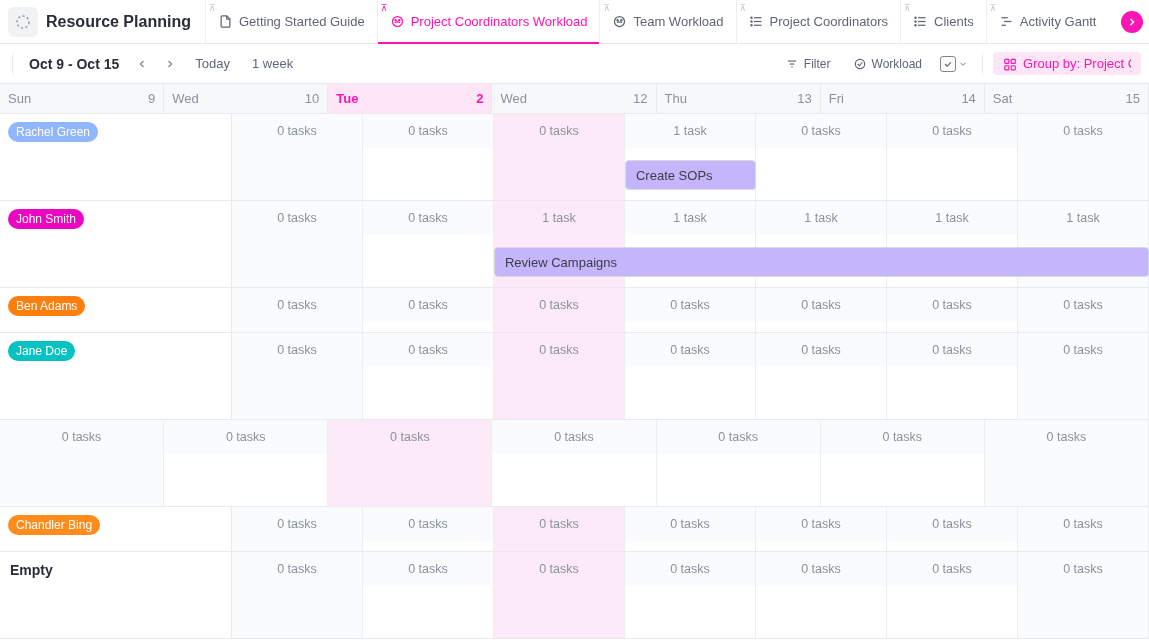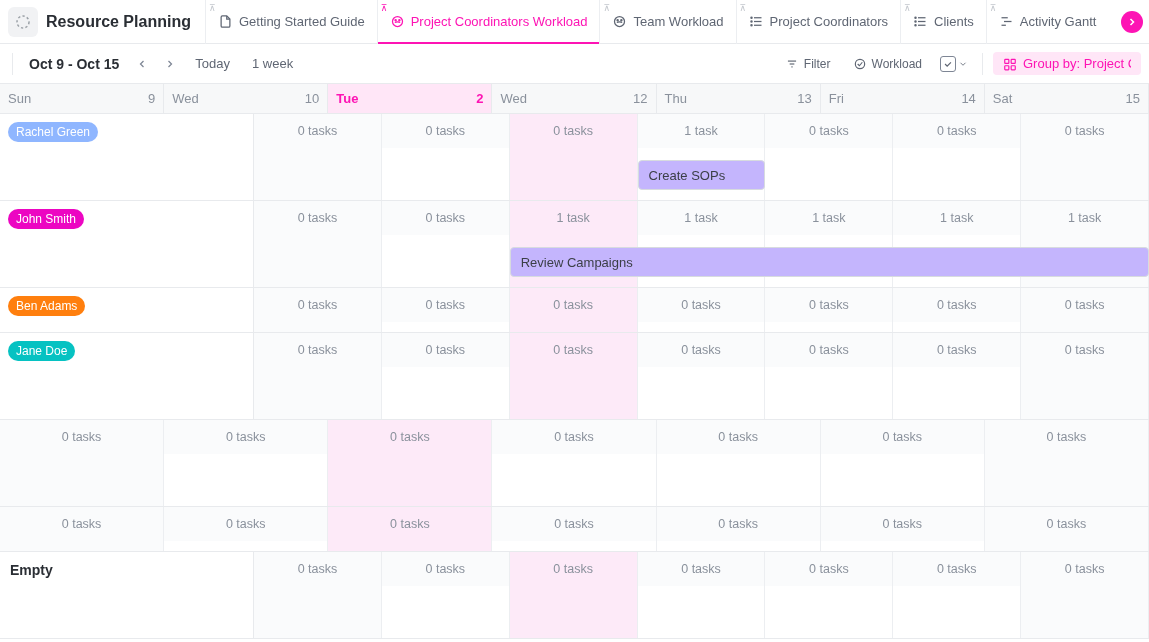--- a/index.html
+++ b/index.html
@@ -215,21 +215,21 @@
   }
   .day-hdr .num { margin-left: auto; }
   .day-hdr.today { background: #ffe6f7; color: #fd14b4; font-weight: 600; }
 
   
   .row {
     display: flex;
     border-bottom: 1px solid #e8eaed;
   }
   .row .left-cell {
-    width: 254px;
+    width: 232px;
     flex-shrink: 0;
     border-right: 1px solid #e8eaed;
     padding: 8px 8px 6px 8px;
     display: flex;
     align-items: flex-start;
   }
   .badge {
     display: inline-block;
     padding: 3px 8px;
     border-radius: 10px;
@@ -600,20 +600,23 @@
             <div class="body-cell"></div>
             <div class="body-cell today"></div>
             <div class="body-cell"></div>
             <div class="body-cell"></div>
             <div class="body-cell"></div>
             <div class="body-cell weekend"></div>
           </div>
         </div>
       </div>
       <div class="row">
+        <div class="left-cell">
+          <span class="badge" style="background: rgb(255, 140, 26);">Chandler Bing</span>
+        </div>
         <div class="workarea">
           <div class="summary-line">
             <div class="sum-cell">0 tasks</div>
             <div class="sum-cell">0 tasks</div>
             <div class="sum-cell today">0 tasks</div>
             <div class="sum-cell">0 tasks</div>
             <div class="sum-cell">0 tasks</div>
             <div class="sum-cell">0 tasks</div>
             <div class="sum-cell">0 tasks</div>
           </div>

